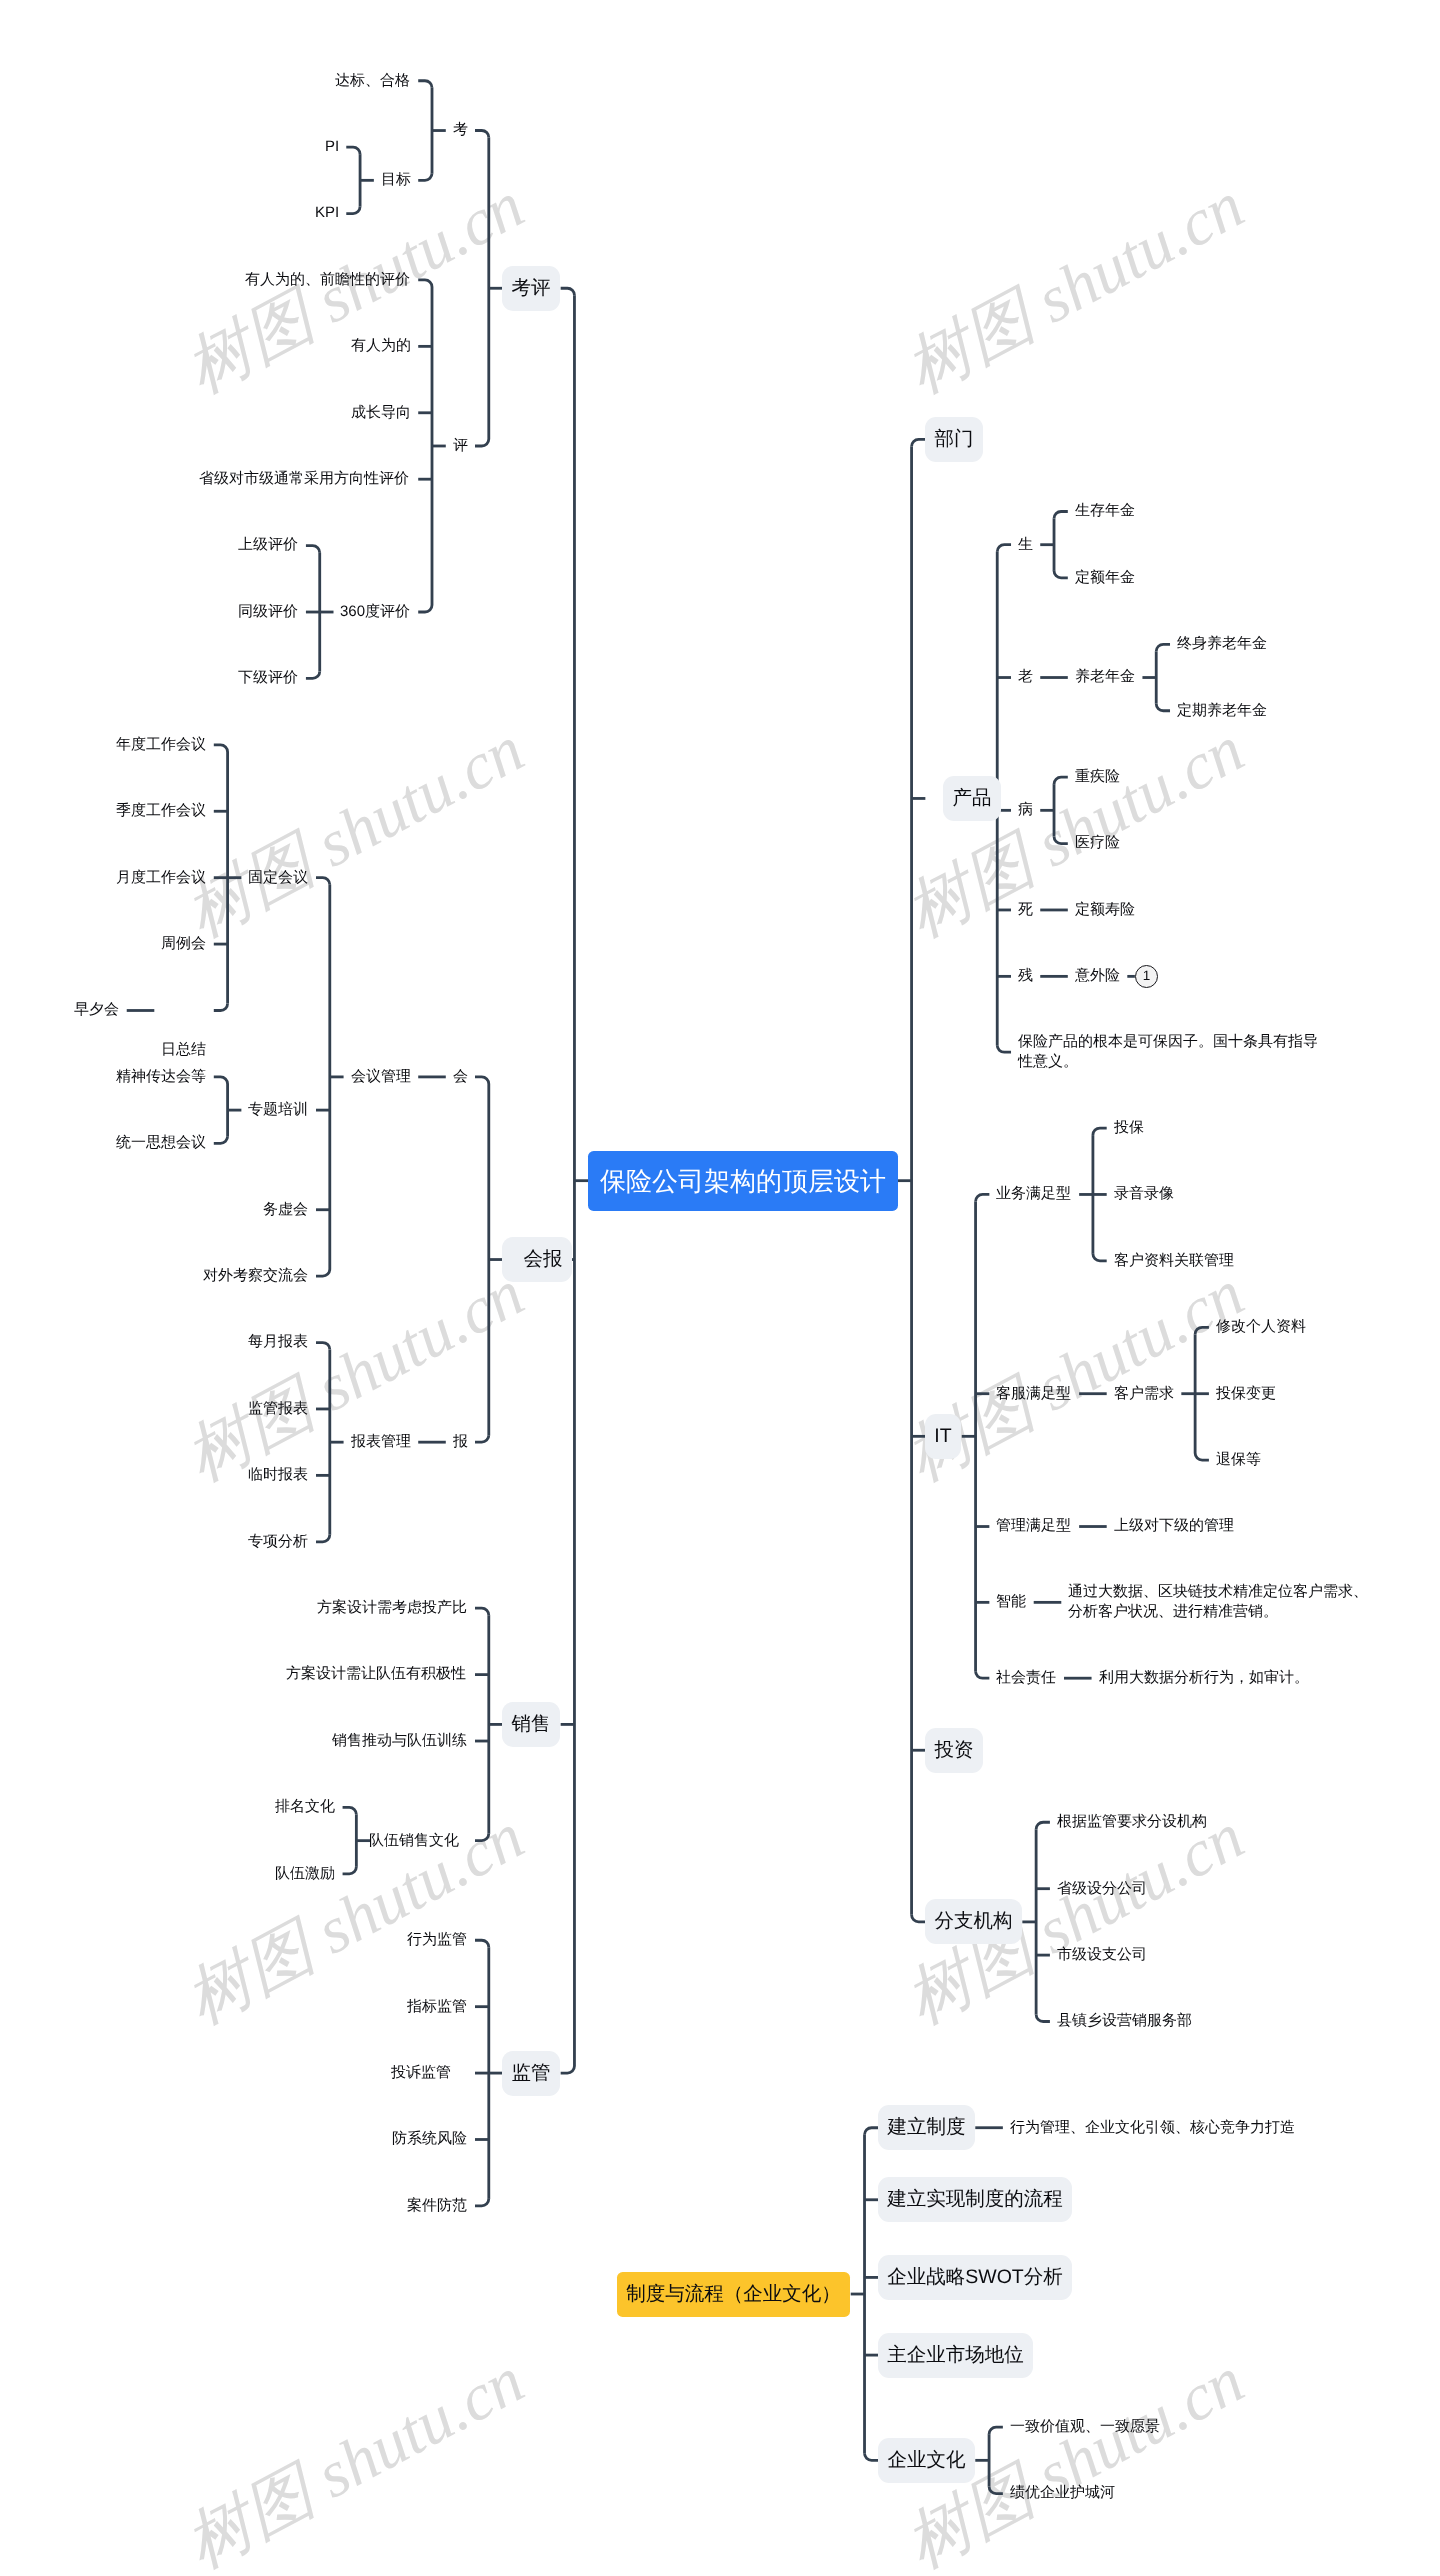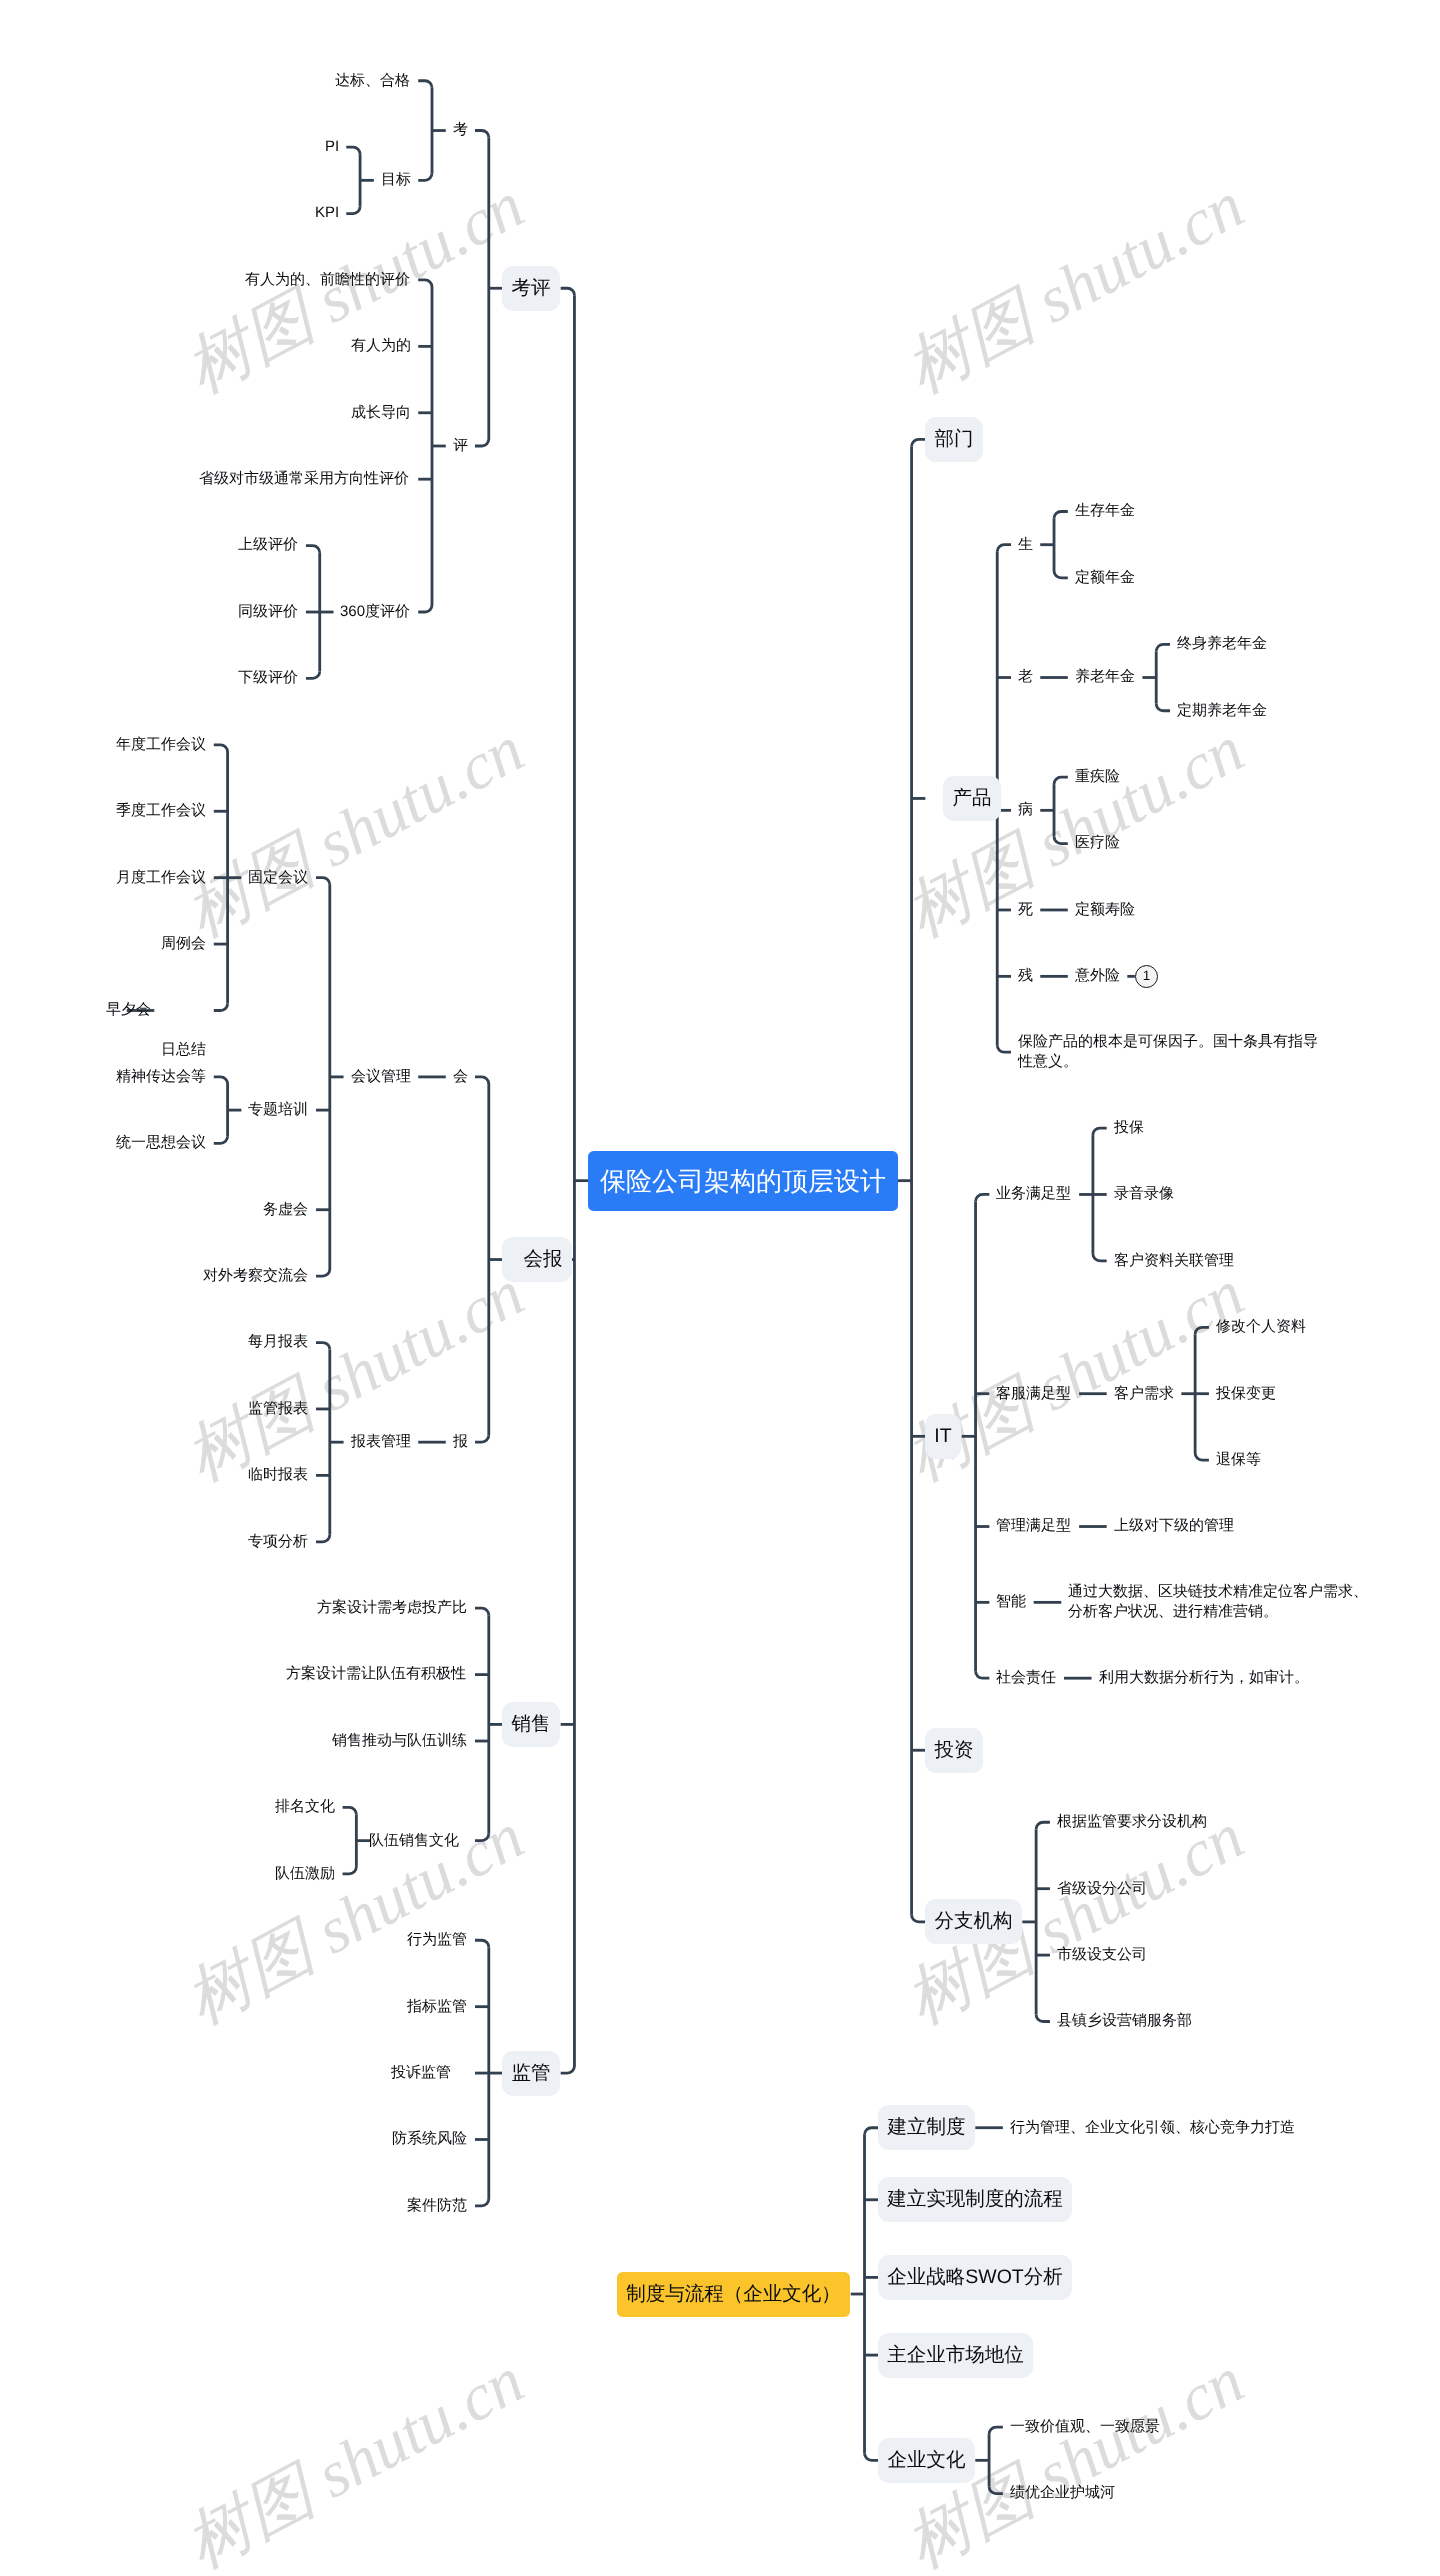--- a/index.html
+++ b/index.html
@@ -201,21 +201,21 @@
     <div class="nd plain" style="left: 238px; top: 668px;">下级评价</div>
     <div class="nd box" style="left: 502px; top: 1237px; width: 58px; padding-left: 12px;">会报</div>
     <div class="nd plain" style="left: 453px; top: 1067px;">会</div>
     <div class="nd plain" style="left: 351px; top: 1067px;">会议管理</div>
     <div class="nd plain" style="left: 248px; top: 868px;">固定会议</div>
     <div class="nd plain" style="left: 116px; top: 735px;">年度工作会议</div>
     <div class="nd plain" style="left: 116px; top: 801px;">季度工作会议</div>
     <div class="nd plain" style="left: 116px; top: 868px;">月度工作会议</div>
     <div class="nd plain" style="left: 161px; top: 934px;">周例会</div>
     <div class="nd plain" style="left: 161px; top: 1000px; margin-top: 40px;">日总结</div>
-    <div class="nd plain" style="left: 74px; top: 1000px; margin-left: 32px;">早夕会</div>
+    <div class="nd plain" style="left: 74px; top: 1000px;">早夕会</div>
     <div class="nd plain" style="left: 248px; top: 1100px;">专题培训</div>
     <div class="nd plain" style="left: 116px; top: 1067px;">精神传达会等</div>
     <div class="nd plain" style="left: 116px; top: 1133px;">统一思想会议</div>
     <div class="nd plain" style="left: 263px; top: 1200px;">务虚会</div>
     <div class="nd plain" style="left: 203px; top: 1266px;">对外考察交流会</div>
     <div class="nd plain" style="left: 453px; top: 1432px;">报</div>
     <div class="nd plain" style="left: 351px; top: 1432px;">报表管理</div>
     <div class="nd plain" style="left: 248px; top: 1332px;">每月报表</div>
     <div class="nd plain" style="left: 248px; top: 1399px;">监管报表</div>
     <div class="nd plain" style="left: 248px; top: 1465px;">临时报表</div>

